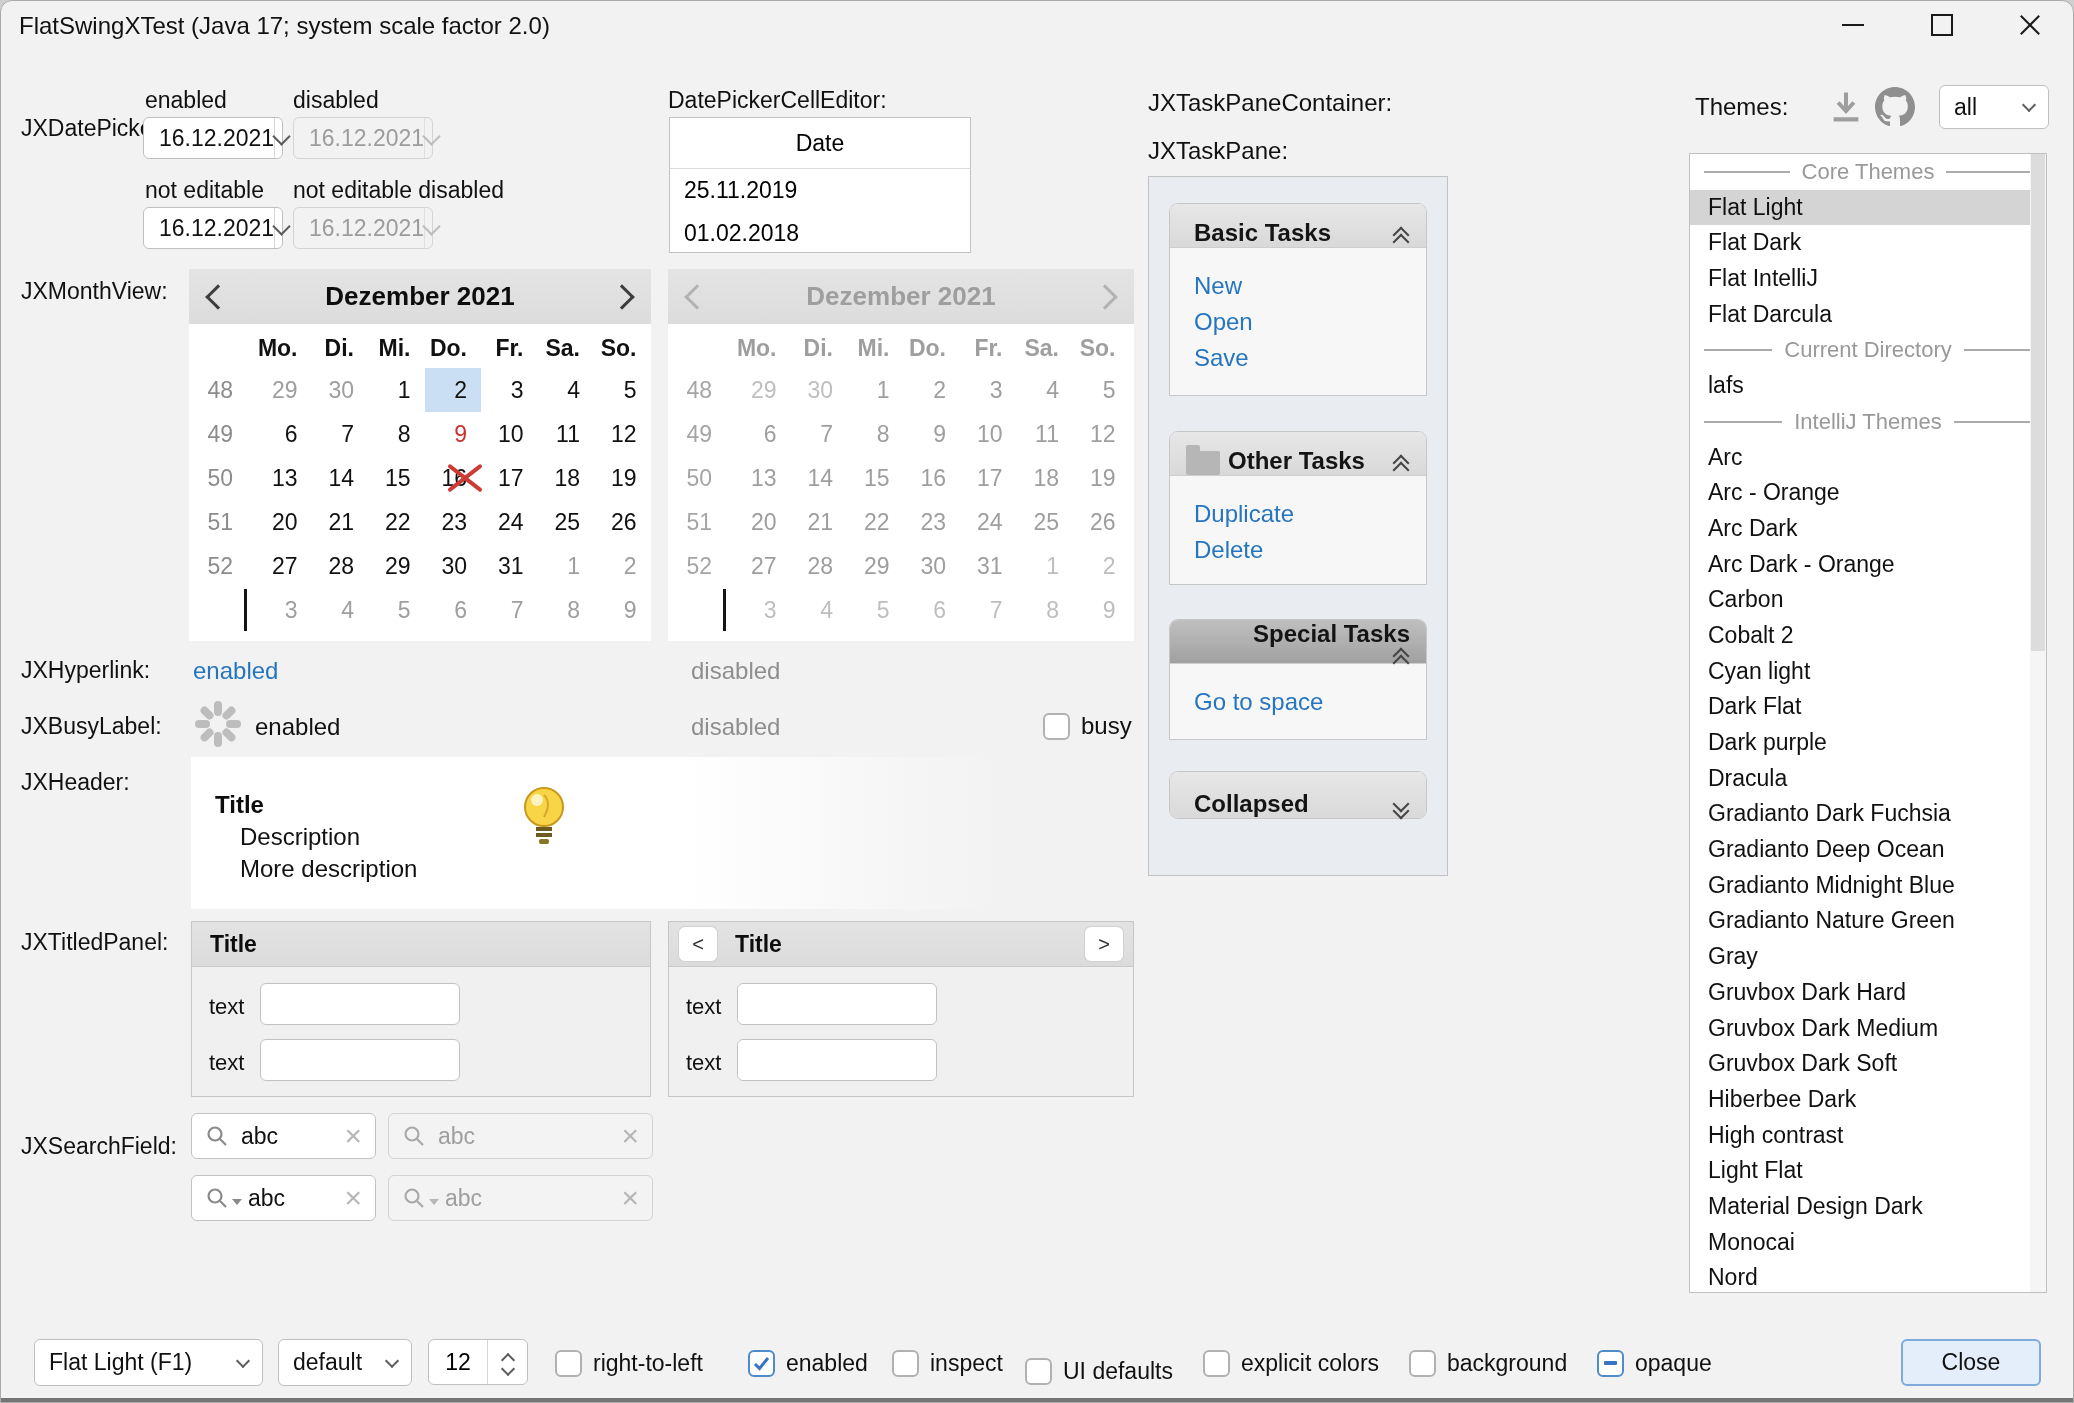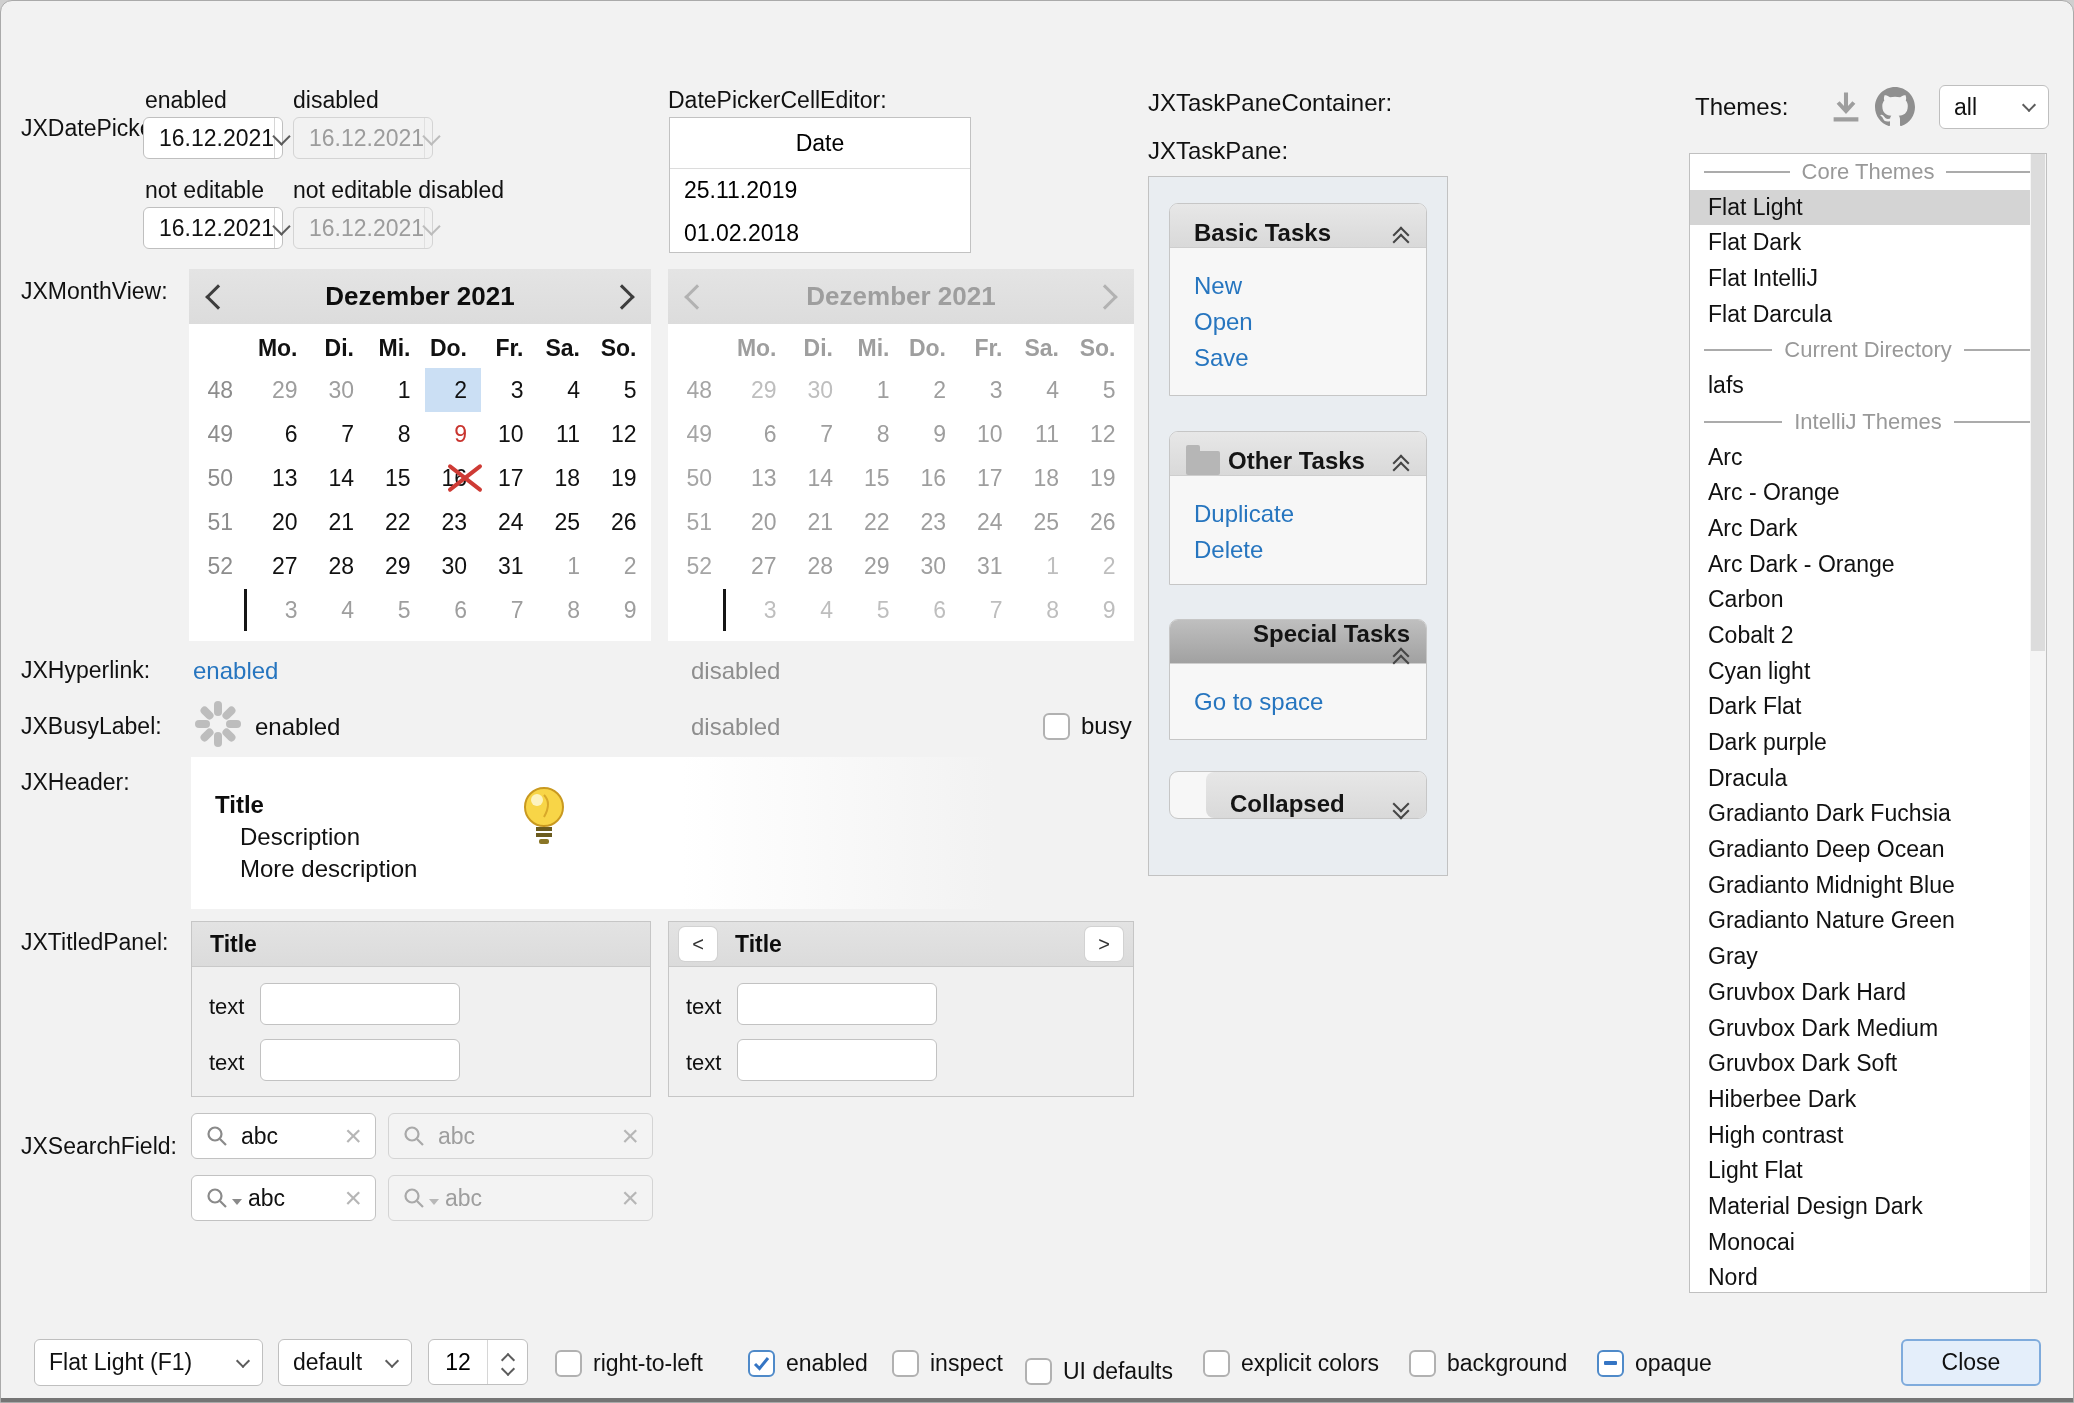--- a/index.html
+++ b/index.html
@@ -101,21 +101,21 @@
   
   .tp-container{position:absolute;left:1147px;top:175px;width:300px;height:700px;background:#e9edf1;
                 border:1px solid #c2c2c2;box-sizing:border-box;}
   .pane{margin:0 20px;border:1px solid #c6c6c6;border-radius:9px 9px 0 0;background:#f7f7f7;}
   .pane:nth-child(1){margin-top:26px;}
   .pane:nth-child(2){margin-top:35px;}
   .pane:nth-child(3){margin-top:34px;}
   .pane:nth-child(4){margin-top:31px;border-radius:9px;}
   .pane-header{height:43px;background:linear-gradient(#e7e7e7,#d9d9d9);border-radius:8px 8px 0 0;
                display:flex;align-items:flex-end;padding:0 16px;border-bottom:1px solid #cecece;}
-  .pane:nth-child(4) .pane-header{border-radius:8px;height:46px;border-bottom:none;margin-left:36px;}
+  .pane:nth-child(4) .pane-header{border-radius:8px;height:46px;border-bottom:none;}
   .pane.special .pane-header{background:linear-gradient(#bfbfbf,#a1a1a1);flex-direction:column;}
   .pane-title{font-size:24px;font-weight:bold;color:#141414;flex:1;margin-left:8px;}
   .pane:nth-child(1) .pane-content{height:147px;}
   .pane:nth-child(2) .pane-content{height:108px;}
   .pane:nth-child(3) .pane-content{height:75px;}
   .pane-content{padding:20px 0 0 24px;box-sizing:border-box;}
   .task-link{font-size:24px;color:#2675bf;height:36px;line-height:36px;}
   .dchev{position:relative;width:18px;height:20px;}
   .dchev i{position:absolute;left:3px;width:10px;height:10px;border-right:2.5px solid #454545;border-bottom:2.5px solid #454545;}
   .dchev.up i{transform:rotate(-135deg);} .dchev.up i:first-child{top:2px;} .dchev.up i:last-child{top:9px;}
@@ -151,20 +151,35 @@
   .close-btn{position:absolute;left:1900px;top:1338px;width:140px;height:47px;background:#e4eefa;
              border:2px solid #7fabdc;border-radius:6px;box-sizing:border-box;display:flex;align-items:center;
              justify-content:center;font-size:23px;color:#111;}
   .bottom-edge{position:absolute;left:0;bottom:0;width:100%;height:4px;background:#757575;}
 </style>
 </head>
 <body>
 
 <div class="window">
 
+  <div class="titlebar">
+    <div class="title">FlatSwingXTest (Java 17;  system scale factor 2.0)</div>
+    <div class="winbtn" style="left:1820px">
+        <div class="ic-min"></div>
+      </div>
+    <div class="winbtn" style="left:1909px">
+        <div class="ic-max"></div>
+      </div>
+    <div class="winbtn" style="left:1997px">
+        <div class="ic-x">
+          <i></i>
+          <i></i>
+        </div>
+      </div>
+  </div>
 
   <div class="abs lbl" style="left:20px;top:114px">JXDatePicker:</div>
   <div class="abs lbl" style="left:20px;top:277px">JXMonthView:</div>
   <div class="abs lbl" style="left:20px;top:656px">JXHyperlink:</div>
   <div class="abs lbl" style="left:20px;top:712px">JXBusyLabel:</div>
   <div class="abs lbl" style="left:20px;top:768px">JXHeader:</div>
   <div class="abs lbl" style="left:20px;top:928px">JXTitledPanel:</div>
   <div class="abs lbl" style="left:20px;top:1132px">JXSearchField:</div>
 
   <div class="abs lbl" style="left:144px;top:86px">enabled</div>

